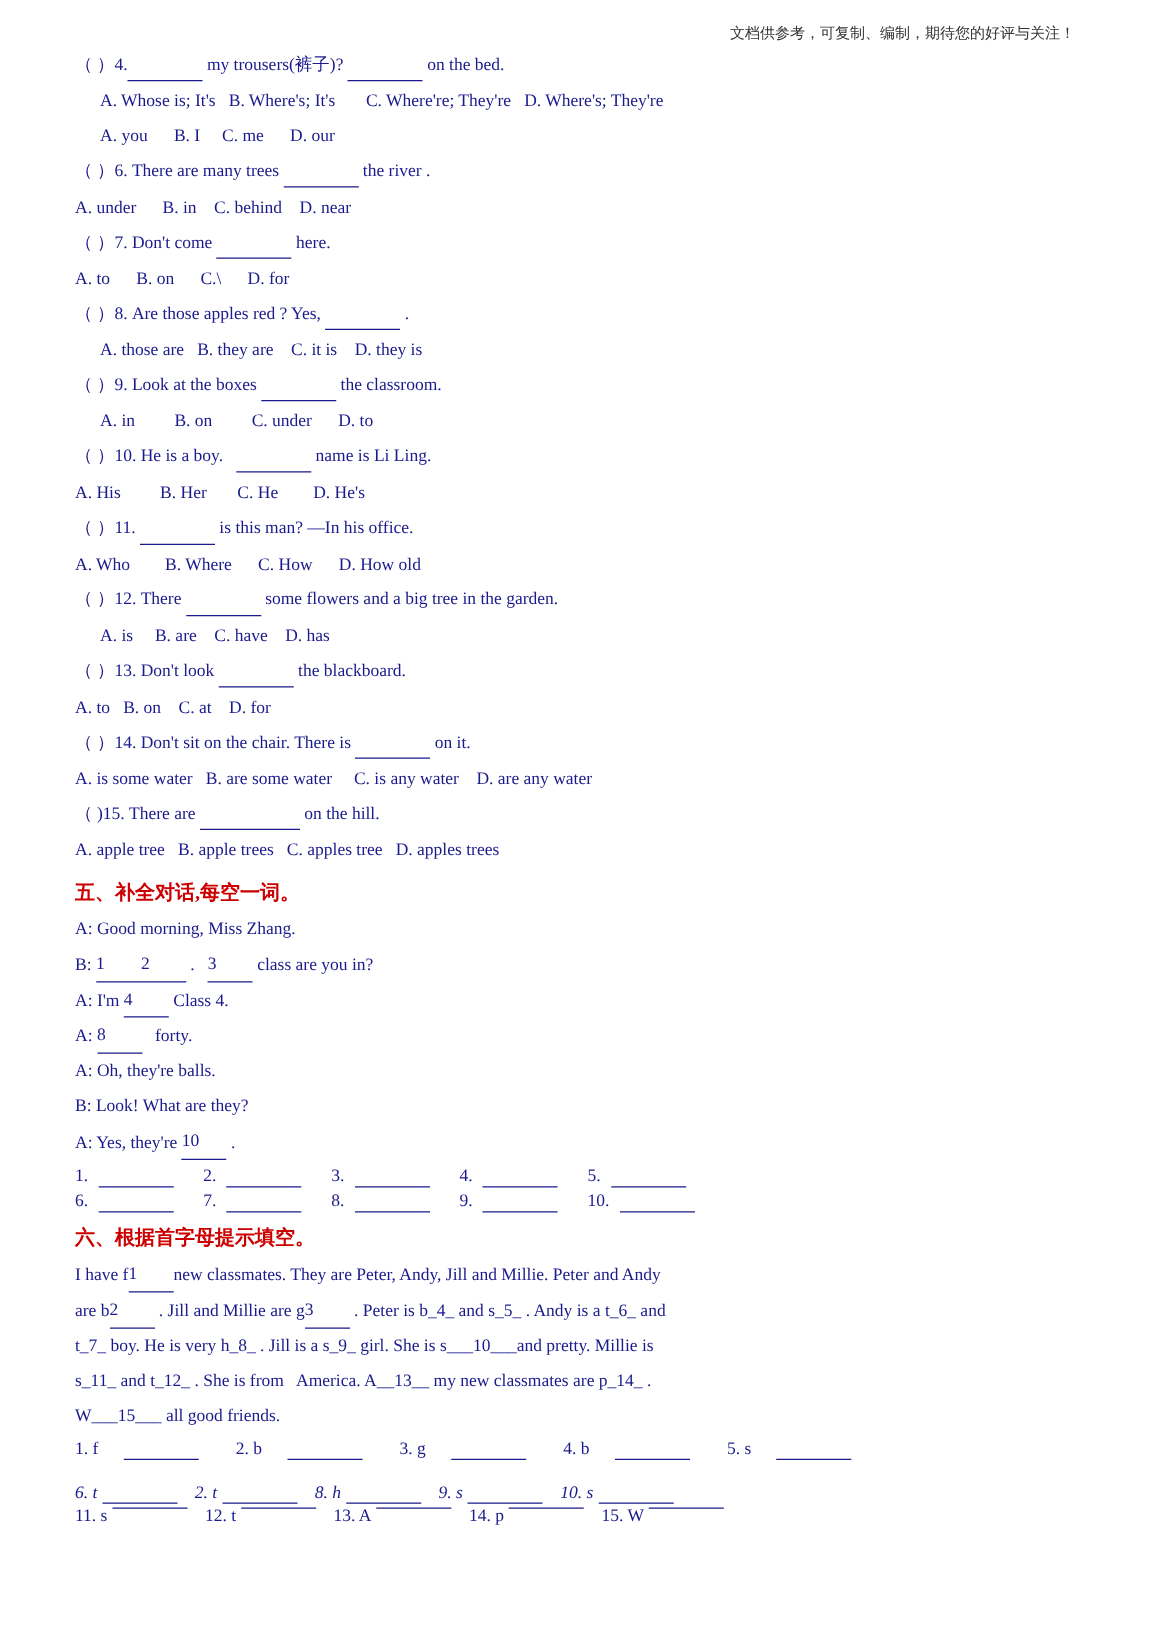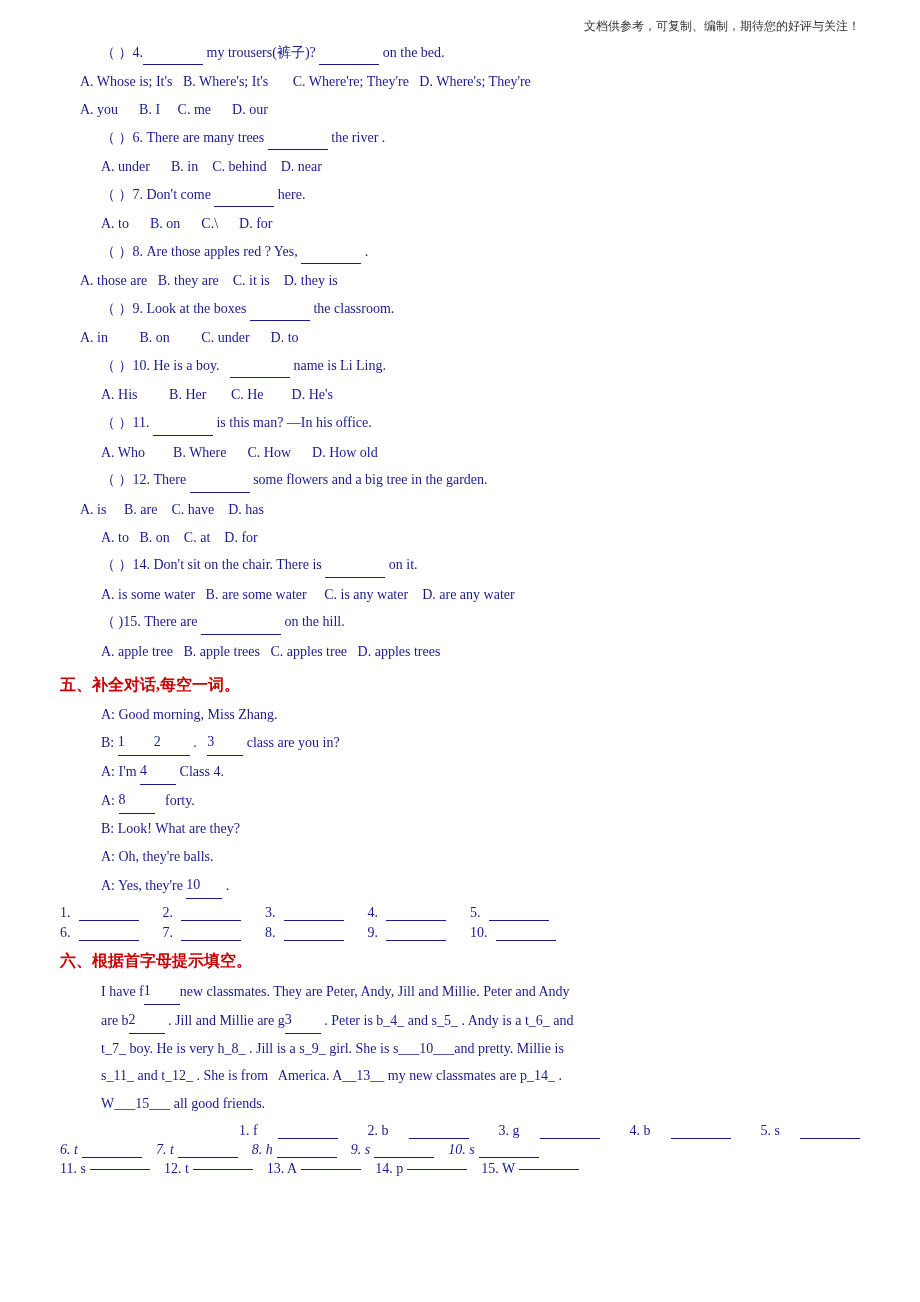--- a/index.html
+++ b/index.html
@@ -29,21 +29,20 @@
     }
     .section-title {
       font-size: 16px;
       font-weight: bold;
       color: #cc0000;
       margin: 10px 0 6px 0;
     }
     p {
       line-height: 1.85;
       margin-bottom: 2px;
-      margin-left: 41px;
     }
     .indent { margin-left: 20px; }
     .fill-line {
       display: inline-block;
       border-bottom: 1px solid #1a1a8c;
       width: 60px;
       vertical-align: bottom;
     }
     .fill-line-sm {
       display: inline-block;
@@ -100,41 +99,44 @@
     <p class="question-block">
       （ ）11. <span class="fill-line"></span> is this man? —In his office.
     </p>
     <p>A. Who &nbsp;&nbsp;&nbsp;&nbsp;&nbsp;&nbsp; B. Where &nbsp;&nbsp;&nbsp;&nbsp; C. How &nbsp;&nbsp;&nbsp;&nbsp; D. How old</p>
 
     <p class="question-block">
       （ ）12. There <span class="fill-line"></span> some flowers and a big tree in the garden.
     </p>
     <p class="indent">A. is &nbsp;&nbsp;&nbsp; B. are &nbsp;&nbsp; C. have &nbsp;&nbsp; D. has</p>
 
+    <p class="question-block">
+      （ ）13. Don't look <span class="fill-line"></span> the blackboard.
+    </p>
     <p>A. to &nbsp; B. on &nbsp;&nbsp; C. at &nbsp;&nbsp; D. for</p>
 
     <p class="question-block">
       （ ）14. Don't sit on the chair. There is <span class="fill-line"></span> on it.
     </p>
     <p>A. is some water &nbsp; B. are some water &nbsp;&nbsp;&nbsp; C. is any water &nbsp;&nbsp; D. are any water</p>
 
     <p class="question-block">
       （ )15. There are <span class="fill-line-lg"></span> on the hill.
     </p>
     <p>A. apple tree &nbsp; B. apple trees &nbsp; C. apples tree &nbsp; D. apples trees</p>
   </div>
 
   <div style="margin-top:8px;">
     <div class="section-title">五、补全对话,每空一词。</div>
     <p>A: Good morning, Miss Zhang.</p>
     <p>B: <span class="fill-line-sm">1</span><span class="fill-line-sm">2</span> . &nbsp; <span class="fill-line-sm">3</span> class are you in?</p>
     <p>A: I'm <span class="fill-line-sm">4</span> Class 4.</p>
     <p>A: <span class="fill-line-sm">8</span> &nbsp; forty.</p>
+    <p>A: Oh, they're balls.</p>
     <p>B: Look! What are they?</p>
-    <p>A: Oh, they're balls.</p>
     <p>A: Yes, they're <span class="fill-line-sm">10</span> .</p>
 
     <div style="margin-top:6px;">
       <div style="display:flex; gap:8px; margin-bottom:4px;">
         <span>1.</span>
           <span class="fill-line"></span>
         <span style="margin-left:16px;">2.</span>
           <span class="fill-line"></span>
         <span style="margin-left:16px;">3.</span>
           <span class="fill-line"></span>
@@ -170,45 +172,45 @@
       t_7_ boy. He is very h_8_  . Jill is a s_9_  girl. She is s___10___and pretty. Millie is
     </p>
     <p>
       s_11_ and t_12_ . She is from &nbsp; America. A__13__ my new classmates are p_14_ .
     </p>
     <p>
       W___15___ all good friends.
     </p>
 
     <div style="margin-top:6px;">
-      <div style="display:flex; gap:20px; margin-bottom:3px; align-items:flex-end;justify-content:flex-end;">
+      <div style="display:flex; gap:20px; margin-bottom:19px; align-items:flex-end;">
         <span>1. f</span>
           <span class="fill-line"></span>
         <span style="margin-left:10px;">2. b</span>
           <span class="fill-line"></span>
         <span style="margin-left:10px;">3. g</span>
           <span class="fill-line"></span>
         <span style="margin-left:10px;">4. b</span>
           <span class="fill-line"></span>
         <span style="margin-left:10px;">5. s</span>
           <span class="fill-line"></span>
       </div>
       <div style="display:flex; gap:4px; margin-bottom:3px; align-items:flex-end;font-style:italic;">
         <span>6. t</span>
           <span class="fill-line"></span>
-        <span style="margin-left:10px;">7. t</span>
+        <span style="margin-left:10px;">2. t</span>
           <span class="fill-line"></span>
         <span style="margin-left:10px;">8. h</span>
           <span class="fill-line"></span>
         <span style="margin-left:10px;">9. s</span>
           <span class="fill-line"></span>
         <span style="margin-left:10px;">10. s</span>
           <span class="fill-line"></span>
       </div>
-      <div style="display:flex; gap:4px; align-items:center;">
+      <div style="display:flex; gap:4px; align-items:flex-start;">
         <span>11. s</span>
           <span class="fill-line"></span>
         <span style="margin-left:10px;">12. t</span>
           <span class="fill-line"></span>
         <span style="margin-left:10px;">13. A</span>
           <span class="fill-line"></span>
         <span style="margin-left:10px;">14. p</span>
           <span class="fill-line"></span>
         <span style="margin-left:10px;">15. W</span>
           <span class="fill-line"></span>

